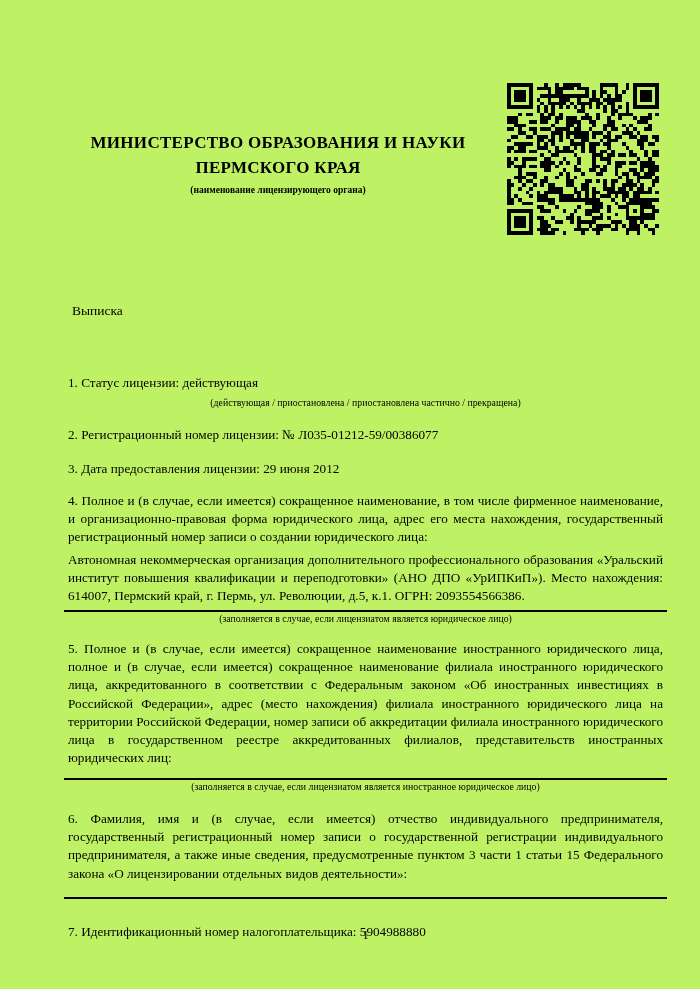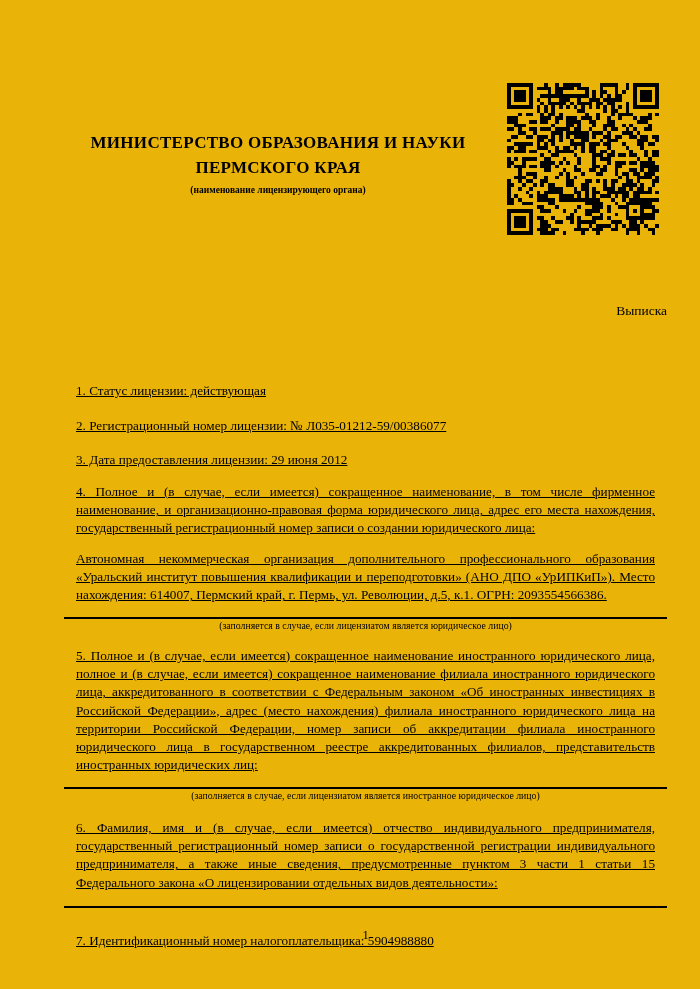--- a/index.html
+++ b/index.html
@@ -2,41 +2,41 @@
 <html><head>
 <meta charset="utf-8">
 <style>
   * { margin:0; padding:0; box-sizing:border-box; }
   html, body { background:#ffffff; }
   body {
     width:700px; height:989px; position:relative; overflow:hidden;
     font-family:"Liberation Serif","DejaVu Serif",serif;
     color:#000;
   }
-  .page { position:relative; width:700px; height:989px; background:#eab308; }
+  .page { position:relative; width:700px; height:989px; background:#bef264; }
 
   .qr { position:absolute; left:507px; top:83px; width:152px; height:152px; }
 
   .header {
     position:absolute; left:63px; top:130px; width:430px;
     text-align:center;
   }
   .h-title { font-size:17px; font-weight:bold; line-height:25px; letter-spacing:0.3px; }
   .h-cap { font-size:9.5px; margin-top:5px;font-weight:bold; }
 
   .doc-title {
-    position:absolute; left:64px; top:302px; width:603px;
-    text-align:right; font-size:13.5px; line-height:18px;
+    position:absolute; left:72px; top:302px; width:603px;
+    text-align:left; font-size:13.5px; line-height:18px;
   }
 
   .content {
     position:absolute; left:64px; top:370px; width:603px;
     font-size:13.2px; line-height:18.3px;
   }
-  .content p { margin:12px;text-decoration:underline; }
+  .content p { margin:4px; }
   .just { text-align:justify; }
   .cap { font-size:9.8px; line-height:13px; text-align:center; }
   .rule { border-top:2px solid #000; height:0; }
 
   .s1 { margin-bottom:17px; }
   .s2 { margin-bottom:15px; }
   .s3 { margin-bottom:14px; }
   .s4 { margin-bottom:15px; }
   .s4 .rule { margin-top:3px; }
   .s5 { margin-bottom:17px; }
@@ -881,20 +881,21 @@
   </header>
 
   <div class="doc-title">
     <div>Выписка</div>
   </div>
 
   <main class="content">
 
     <section class="s1">
       <p>1. Статус лицензии: действующая</p>
+      <div class="cap">(действующая / приостановлена / приостановлена частично / прекращена)</div>
     </section>
 
     <section class="s2">
       <p>2. Регистрационный номер лицензии: № Л035-01212-59/00386077</p>
     </section>
 
     <section class="s3">
       <p>3. Дата предоставления лицензии: 29 июня 2012</p>
     </section>
 

